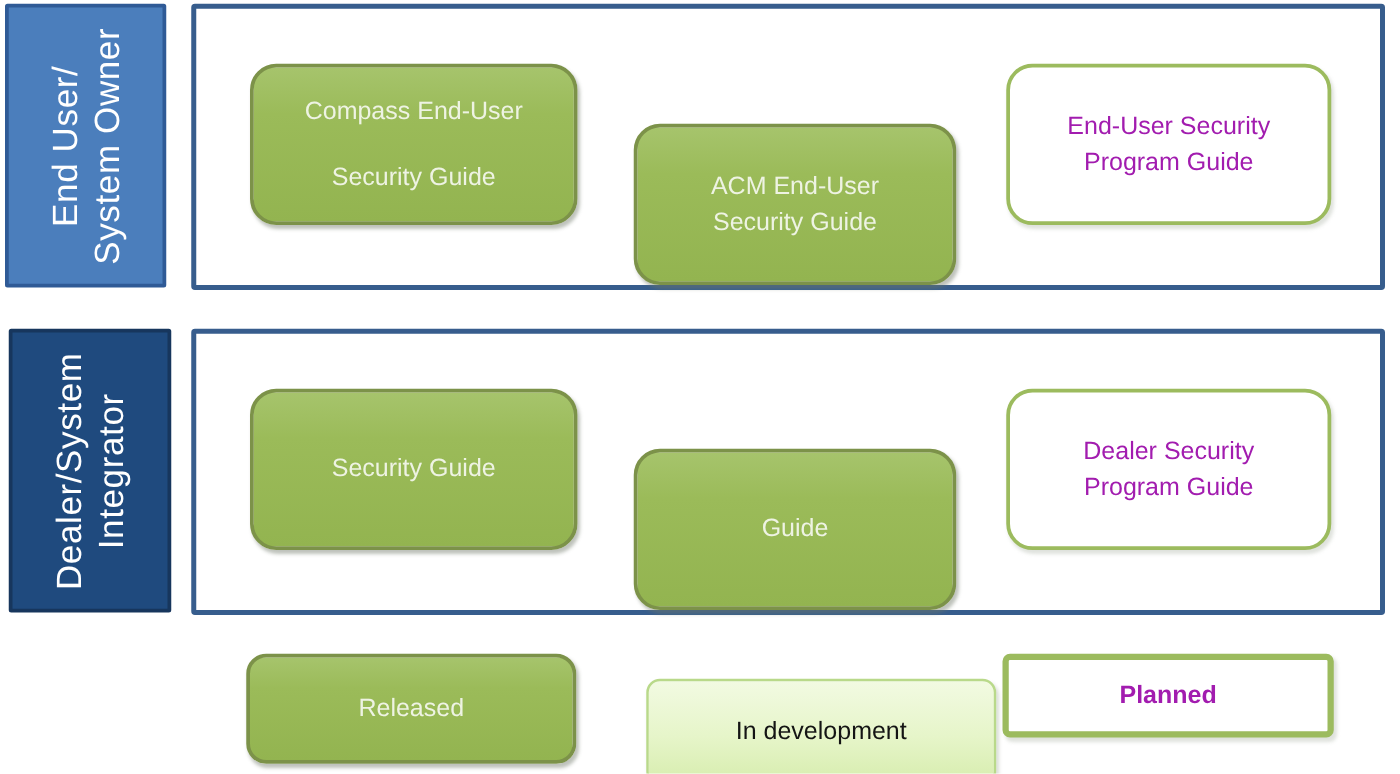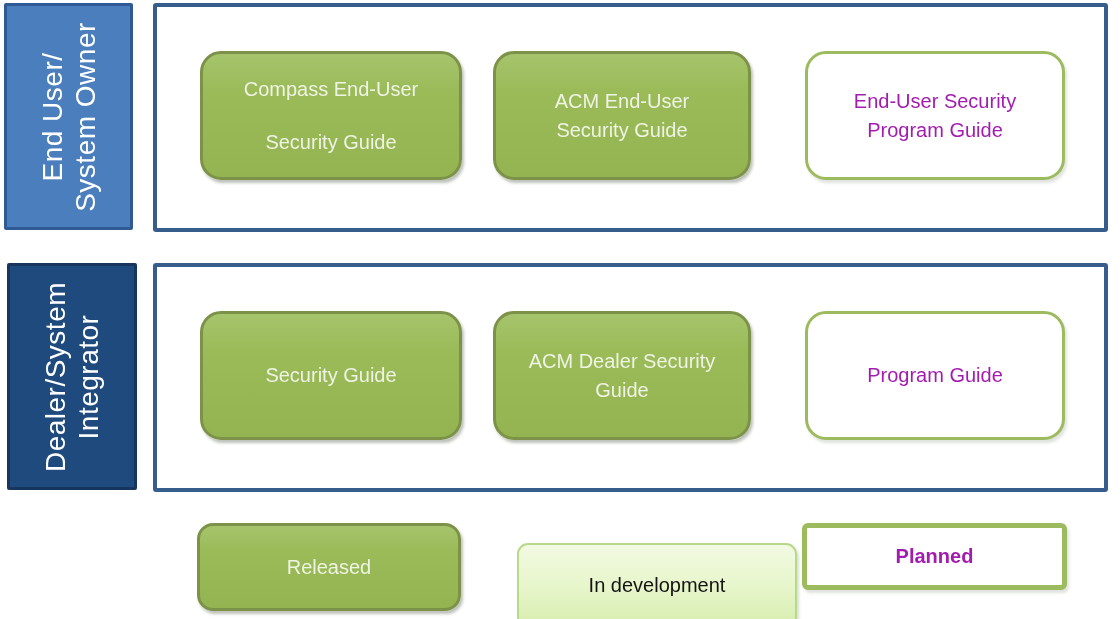--- a/index.html
+++ b/index.html
@@ -63,21 +63,21 @@
     display: flex;
     flex-direction: column;
     align-items: center;
     justify-content: center;
     text-align: center;
     font-size: 20px;
     line-height: 29px;
     border-radius: 21px;
   }
   .guide-box.col-1 { left: 43px;  width: 262px; gap: 24px; }
-  .guide-box.col-2 { left: 336px; width: 258px; }
+  .guide-box.col-2 { left: 350px; width: 258px; margin-top: 48px; }
   .guide-box.col-3 { left: 648px; width: 260px; }
 
   .status-released {
     background: linear-gradient(180deg, #a6c46c 0%, #9bbb59 30%, #93b450 100%);
     border: 3px solid #7c9249;
     color: #eef3e3;
     box-shadow: 2px 3px 3px rgba(110, 120, 105, 0.45);
   }
   .status-planned {
     background: #ffffff;
@@ -140,24 +140,24 @@
       <span>Dealer/System</span>
       <span>Integrator</span>
     </div>
   </div>
 
   <div class="row-container row-2">
     <div class="guide-box col-1 status-released">
       <span>Security Guide</span>
     </div>
     <div class="guide-box col-2 status-released">
-      <span>ACM Dealer Security</span>
       <span>Guide</span>
     </div>
     <div class="guide-box col-3 status-planned">
+      <span>Dealer Security</span>
       <span>Program Guide</span>
     </div>
   </div>
 
   <div class="legend-box col-1 status-released">
     <span>Released</span>
   </div>
   <div class="legend-box col-2 status-in-development">
     <span>In development</span>
   </div>

